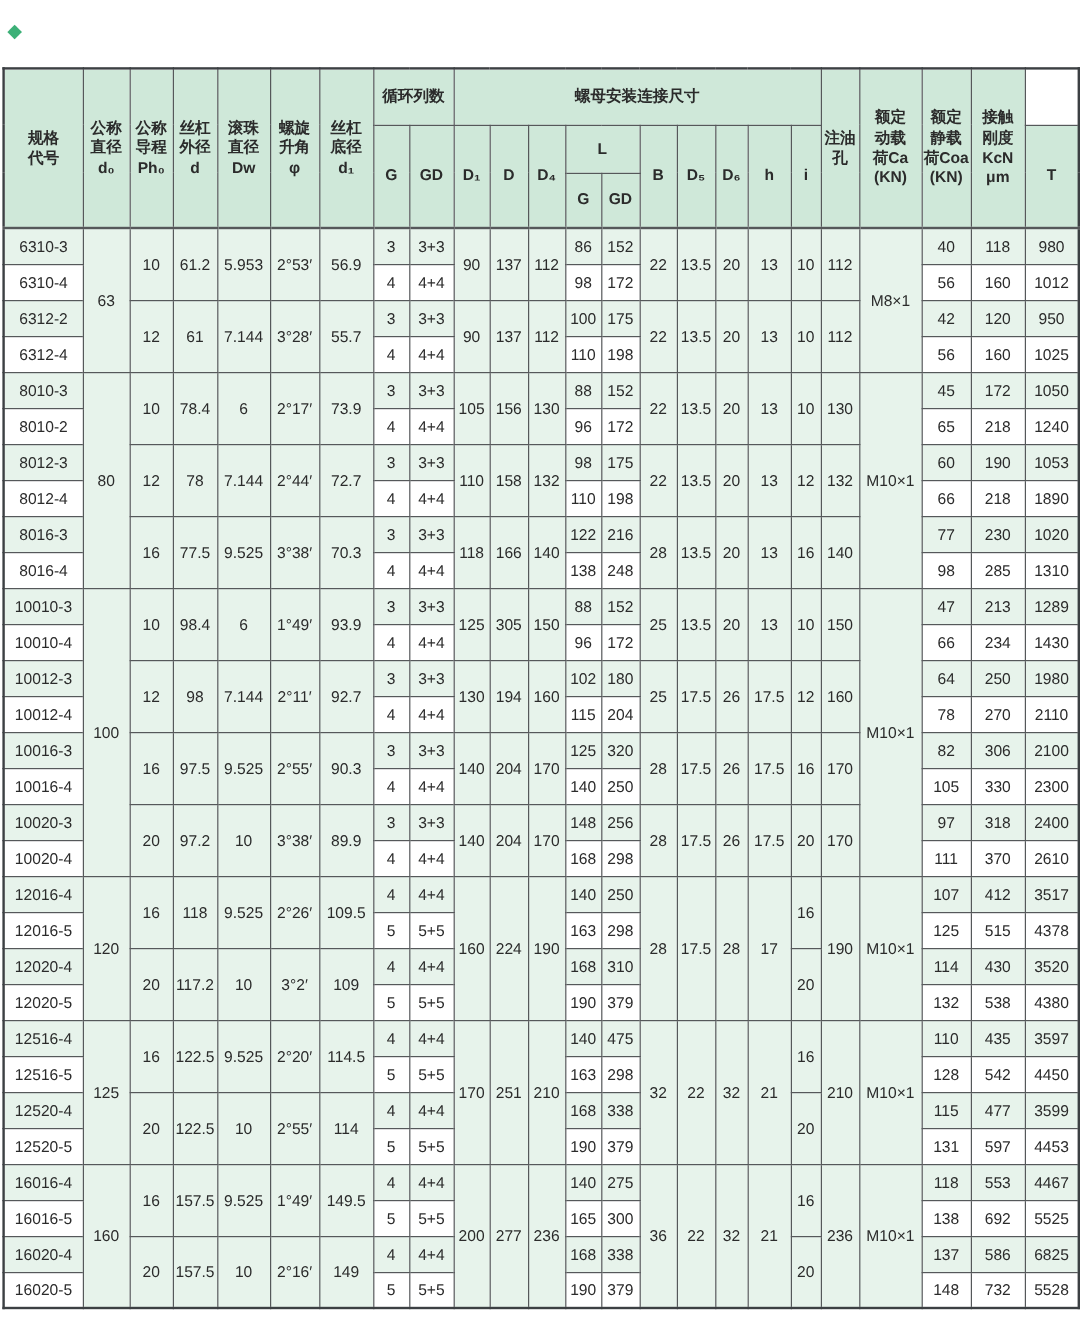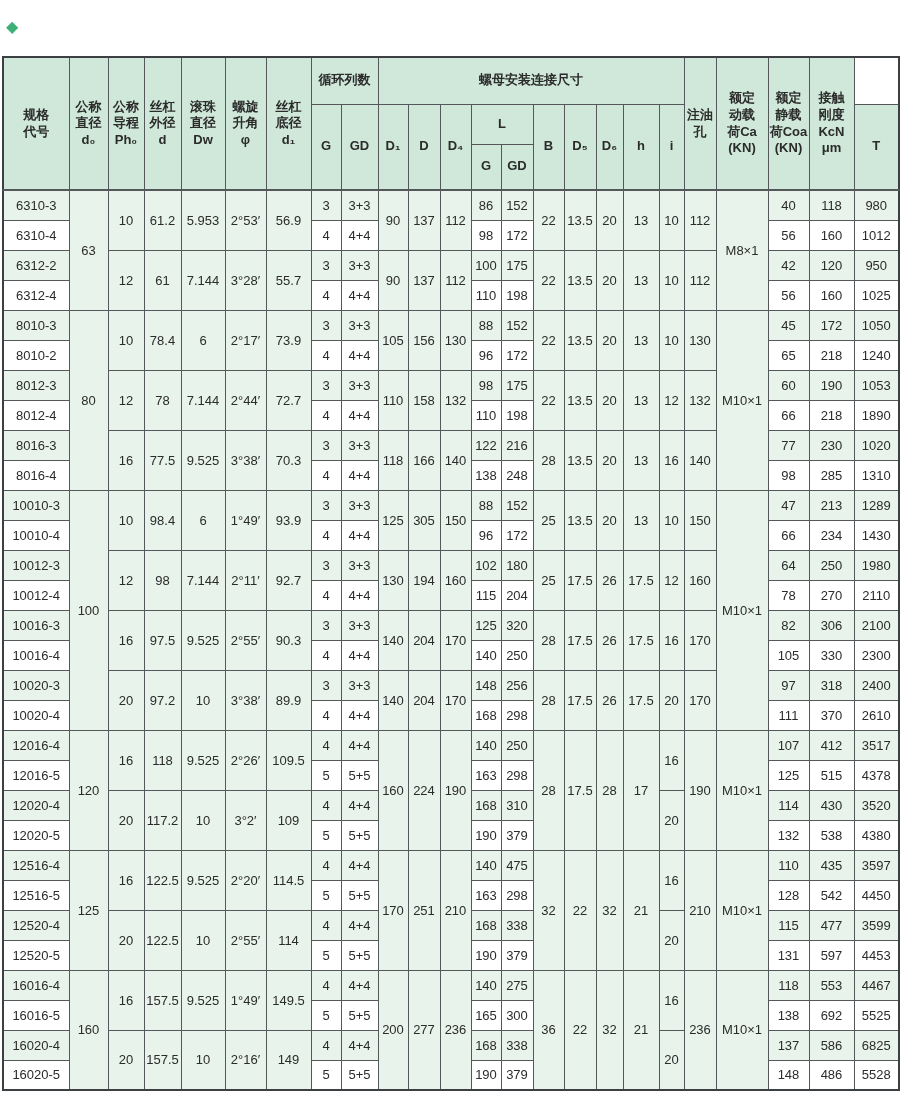--- a/index.html
+++ b/index.html
@@ -626,17 +626,17 @@
         <td>586</td>
         <td>6825</td>
       </tr>
       <tr class="w">
         <td>16020-5</td>
         <td>5</td>
         <td>5+5</td>
         <td>190</td>
         <td>379</td>
         <td>148</td>
-        <td>486</td>
+        <td>732</td>
         <td>5528</td>
       </tr>
     </tbody>
 </table>
 
 </body></html>

